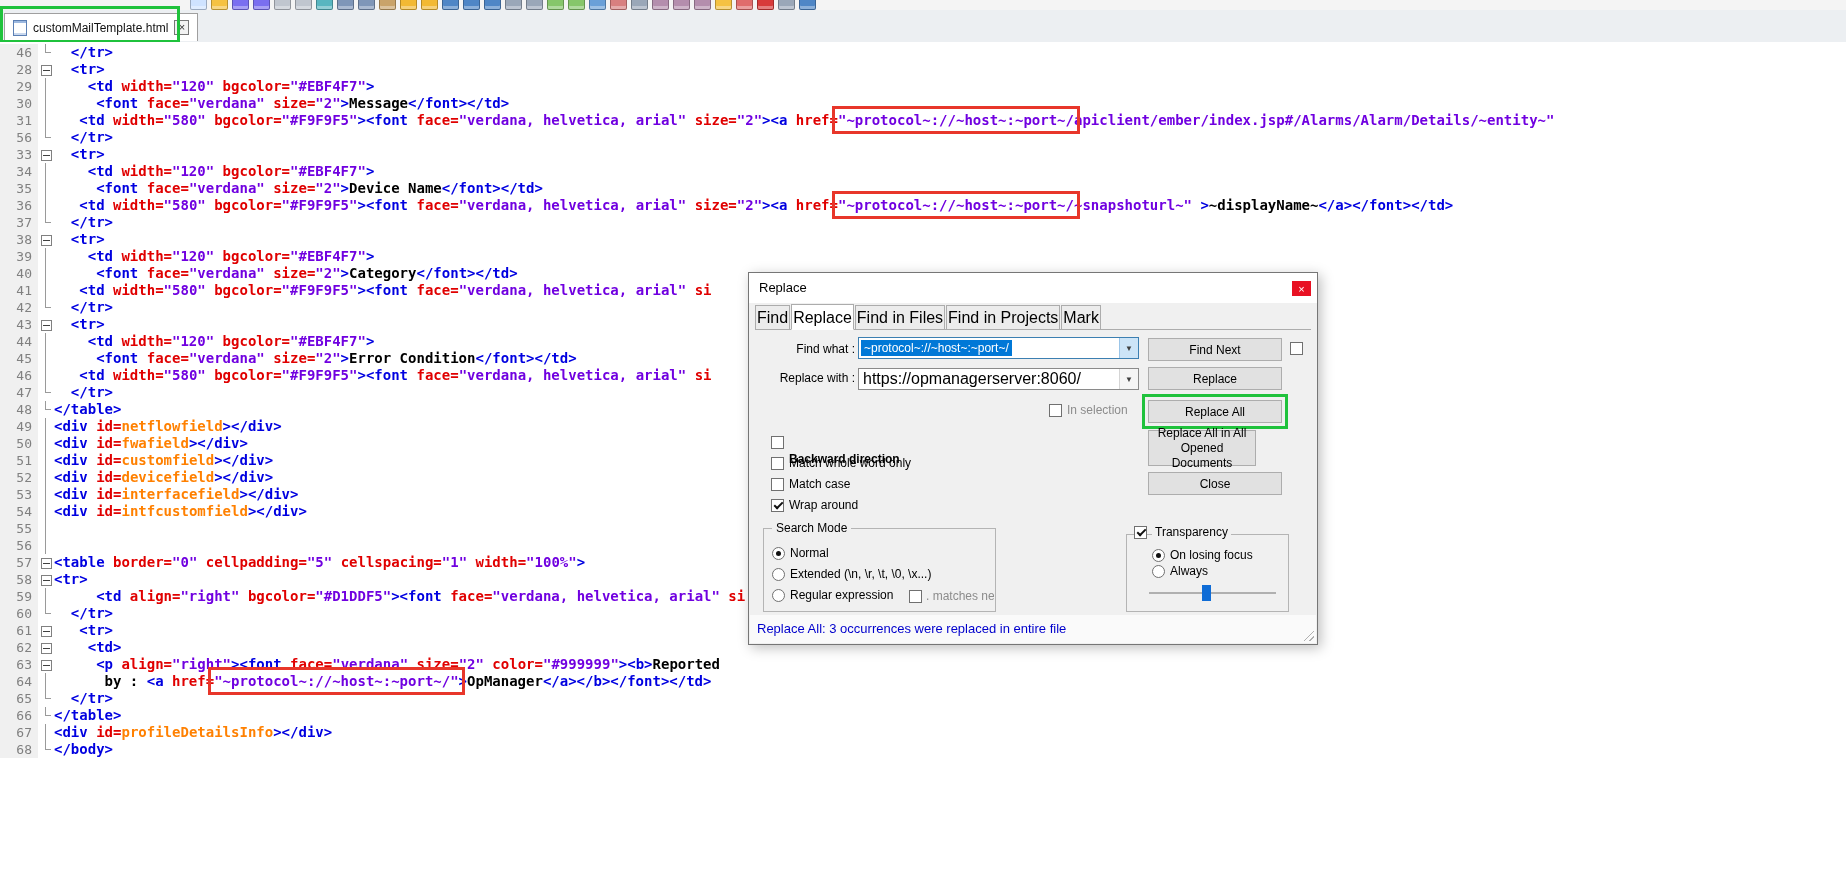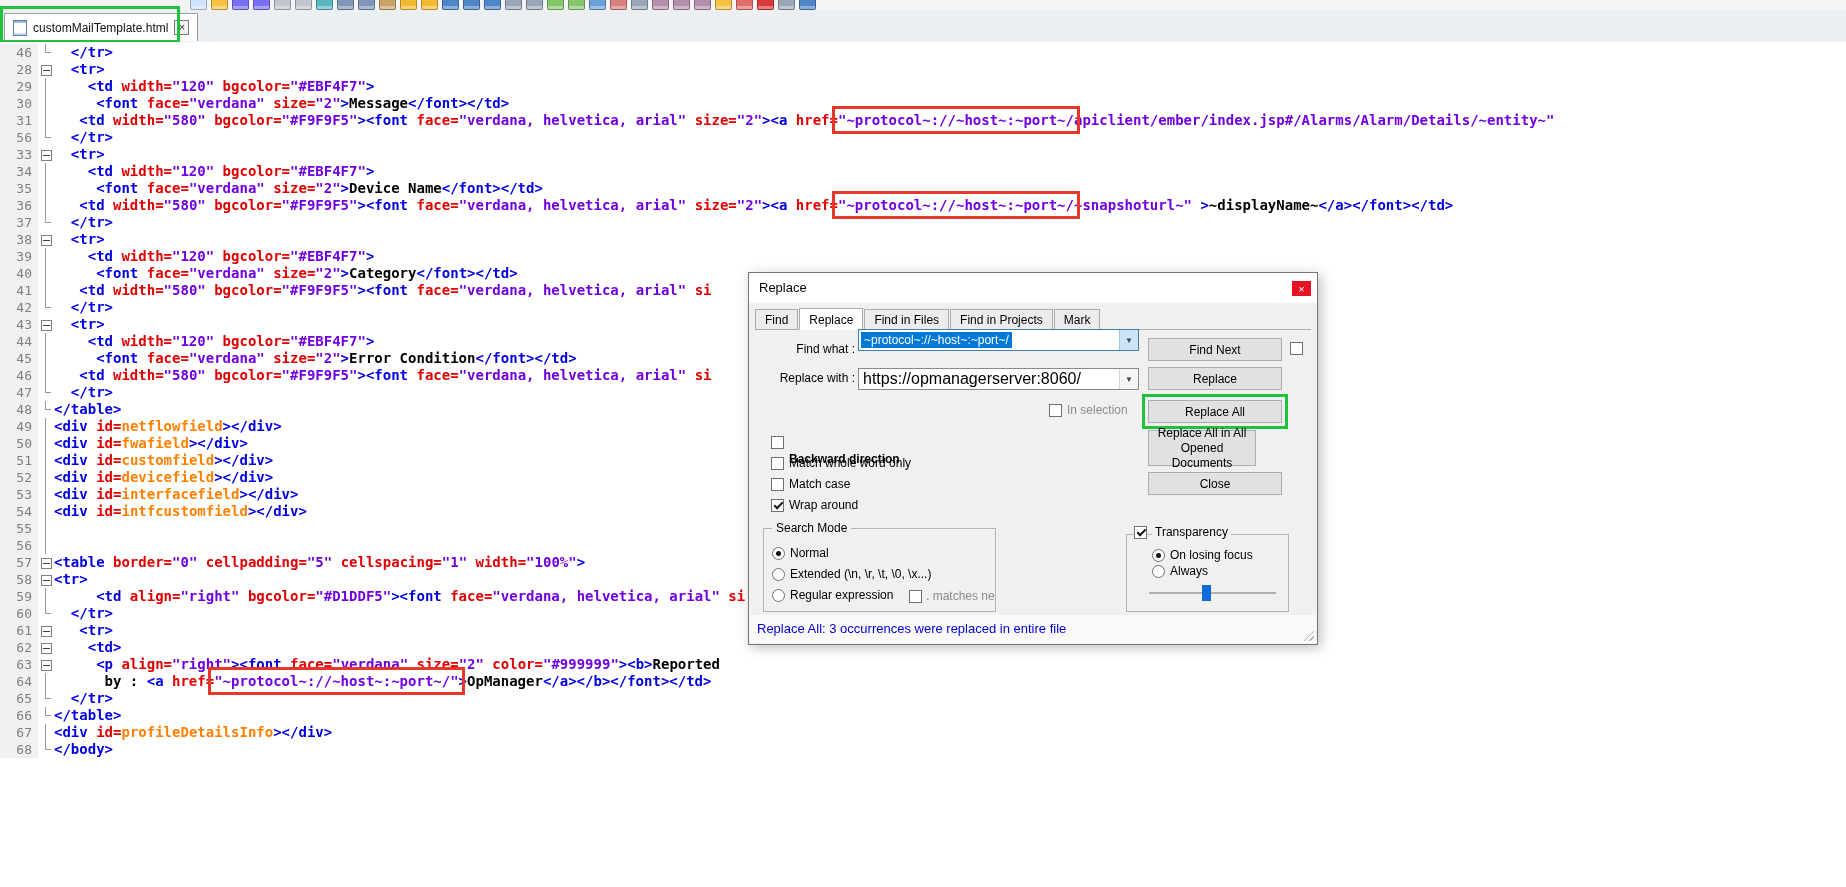--- a/index.html
+++ b/index.html
@@ -44,21 +44,21 @@
 
   
   .dialog{position:absolute;left:748px;top:272px;width:570px;height:373px;background:#f0f0f0;
           border:1px solid #767676;box-sizing:border-box;box-shadow:3px 3px 12px rgba(0,0,0,.25);font-size:12px;color:#000;}
   .dlg-title{position:absolute;left:0;top:0;right:0;height:30px;background:#fff;}
   .dlg-title-text{position:absolute;left:10px;top:0;line-height:30px;font-size:13px;}
   .dlg-close{position:absolute;right:6px;top:8px;width:19px;height:15px;background:#e81123;color:#fff;
              display:flex;align-items:center;justify-content:center;font-size:11px;}
   .dlg-close::before{content:"×";}
   .dlg-tabs{position:absolute;left:6px;top:34px;right:6px;height:22px;display:flex;align-items:flex-end;border-bottom:1px solid #acacac;}
-  .dtab{padding:3px 9px 2px;border:1px solid #acacac;border-bottom:none;background:#ececec;margin-right:1px;font-size:12px;}
+  .dtab{padding:3px 1px 2px;border:1px solid #acacac;border-bottom:none;background:#ececec;margin-right:1px;font-size:16px;}
   .dtab.active{background:#fff;padding-top:4px;position:relative;top:1px;border-bottom:1px solid #fff;}
   .dlabel{position:absolute;height:15px;line-height:15px;}
   .r{text-align:right;}
   .combo{position:absolute;height:22px;background:#fff;border:1px solid #8a8a8a;box-sizing:border-box;}
   .combo.focus{border-color:#3c7fb1;}
   .combo-sel{position:absolute;left:2px;top:2px;bottom:2px;display:inline-flex;align-items:center;padding:0 3px;
              background:var(--c-selection_bg);color:#fff;font-size:12px;white-space:nowrap;}
   .combo-txt{position:absolute;left:4px;top:0;line-height:20px;font-size:16px;white-space:nowrap;color:#000;}
   .combo-arrow{position:absolute;right:0;top:0;bottom:0;width:18px;display:flex;align-items:center;justify-content:center;
                color:#404040;font-size:8px;background:#f5f5f5;border-left:1px solid #d5d5d5;}
@@ -188,21 +188,21 @@
 
     <div class="dlg-tabs">
       <span class="dtab">Find</span>
       <span class="dtab active">Replace</span>
       <span class="dtab">Find in Files</span>
       <span class="dtab">Find in Projects</span>
       <span class="dtab">Mark</span>
     </div>
 
     <span class="dlabel r" style="left:8px;top:69px;width:98px;">Find what :</span>
-    <div class="combo focus" style="left:109px;top:56px;width:281px;">
+    <div class="combo focus" style="left:109px;top:64px;width:281px;">
       <span class="combo-sel">~protocol~://~host~:~port~/</span>
       <span class="combo-arrow"></span>
     </div>
     <div class="btn" style="left:399px;top:65px;width:134px;height:23px;">Find Next</div>
     <span class="cb" style="left:541px;top:69px;"></span>
 
     <span class="dlabel r" style="left:8px;top:98px;width:98px;">Replace with :</span>
     <div class="combo" style="left:109px;top:95px;width:281px;">
       <span class="combo-txt">https://opmanagerserver:8060/</span>
       <span class="combo-arrow"></span>

